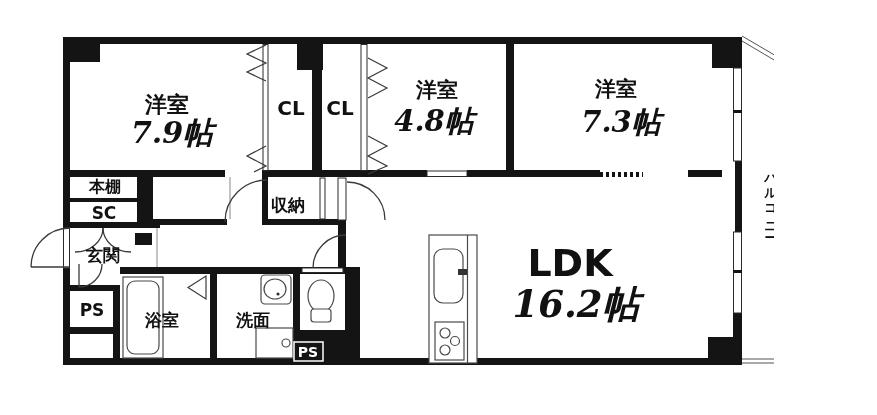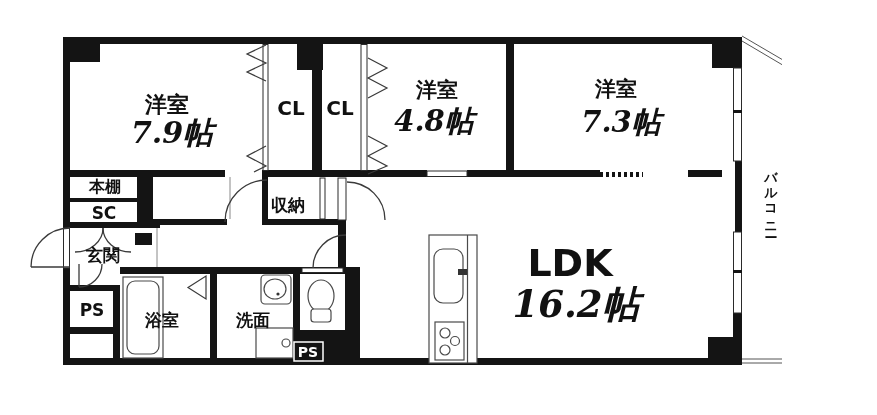--- a/index.html
+++ b/index.html
@@ -1,17 +1,17 @@
 <!DOCTYPE html>
 <html><head>
 <meta charset="utf-8">
 <style>
   html,body{margin:0;padding:0;background:#fff;}
   .stage{position:relative;width:774px;height:415px;background:#0ea5e9;overflow:hidden;
-         font-family:"DejaVu Sans",sans-serif;padding-left:8px;}
+         font-family:"DejaVu Sans",sans-serif;}
   svg{position:absolute;left:0;top:0;}
   .wall{fill:#141414;stroke:none;}
   .thinline{fill:#ffffff;stroke:#2a2a2a;stroke-width:1;}
   .arc{fill:none;stroke:#3a3a3a;stroke-width:1.3;}
   .fix{fill:#ffffff;stroke:#4a4a4a;stroke-width:1.2;}
   .zig{fill:none;stroke:#3a3a3a;stroke-width:1.2;}
   .lbl{font-family:"DejaVu Sans",sans-serif;font-weight:700;fill:#111;}
   .num{font-family:"DejaVu Serif",serif;font-style:italic;font-weight:700;fill:#111;}
   .lblw{font-family:"DejaVu Sans",sans-serif;font-weight:700;fill:#fff;}
   .vert{writing-mode:vertical-rl;text-orientation:upright;letter-spacing:2px;}

